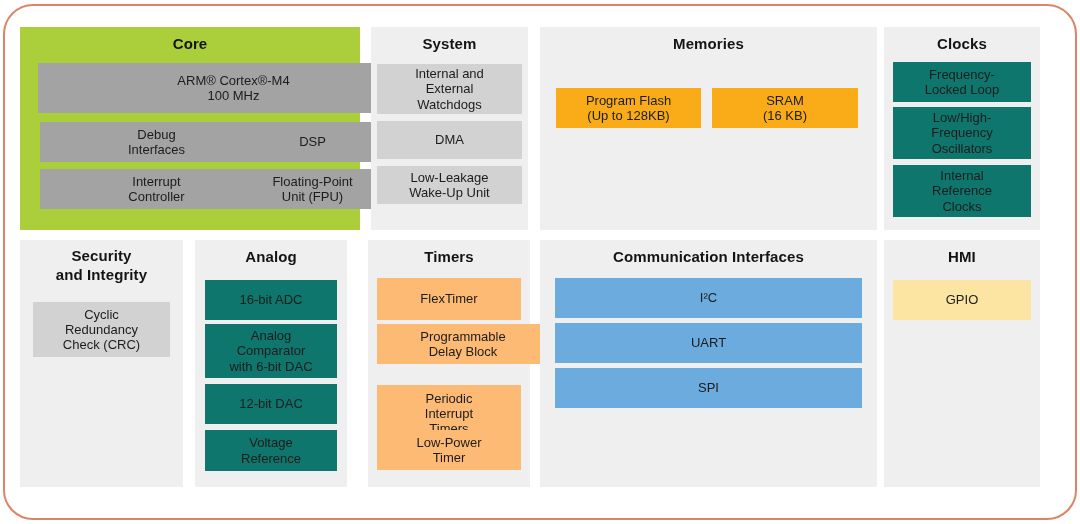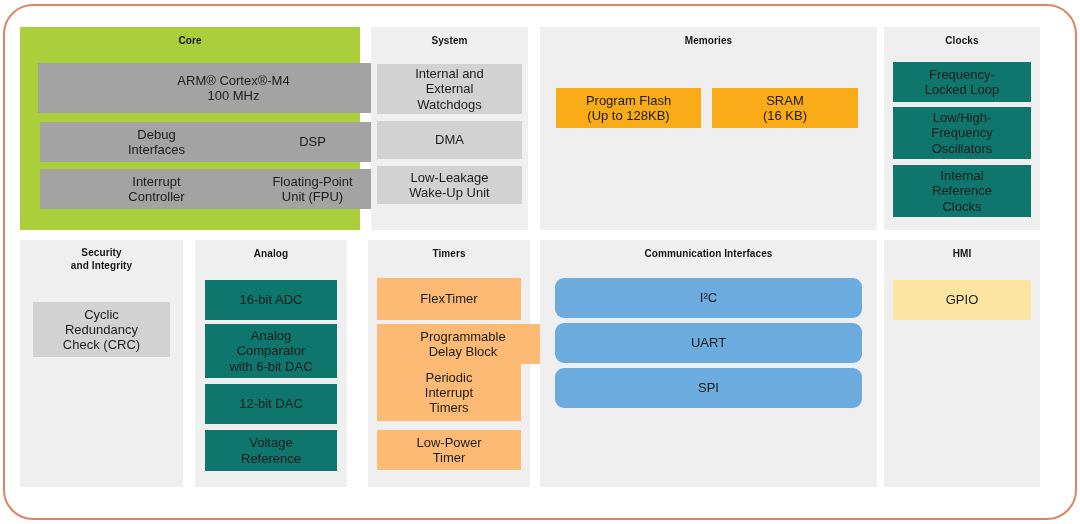--- a/index.html
+++ b/index.html
@@ -19,21 +19,21 @@
   }
   .panel{
     position:absolute;
     background:#efefef;
   }
   .panel.core-panel{background:#abce3b;}
   .ptitle{
     margin:0;
     padding-top:8px;
     text-align:center;
-    font-size:10px;
+    font-size:15px;
     font-weight:bold;
     color:#141414;
     line-height:1.25;
     white-space:pre-line;
     letter-spacing:0.1px;
   }
   .blk{
     position:absolute;
     display:flex;
     align-items:center;
@@ -42,21 +42,21 @@
     font-size:13px;
     line-height:1.18;
     color:#1c1c1c;
     white-space:pre-line;
   }
   .green{background:#a3a3a3;padding-left:44px;}
   .gray{background:#d2d2d2;}
   .orange{background:#f9ac18;margin-top:25px;}
   .lorange{background:#0f766e;}
   .pink{background:#fdba74;}
-  .blue{background:#6cabdd;border-radius:9px;}
+  .blue{background:#6cabdd;}
   .yellow{background:#fce5a2;}
 </style>
 </head>
 <body>
 
 <div class="stage">
   <div class="frame"></div>
 
   <section class="panel core-panel" style="left:20px;top:27px;width:340px;height:203px">
     <h2 class="ptitle">Core</h2>
@@ -118,21 +118,21 @@
     <div class="blk lorange" style="left:10px;top:144px;width:132px;height:40px">12-bit DAC</div>
     <div class="blk lorange" style="left:10px;top:190px;width:132px;height:41px">Voltage
 Reference</div>
   </section>
 
   <section class="panel" style="left:368px;top:240px;width:162px;height:247px">
     <h2 class="ptitle">Timers</h2>
     <div class="blk pink" style="left:9px;top:38px;width:144px;height:42px">FlexTimer</div>
     <div class="blk pink" style="left:9px;top:84px;width:172px;height:40px">Programmable
 Delay Block</div>
-    <div class="blk pink" style="left:9px;top:124px;width:144px;height:57px">Periodic
+    <div class="blk pink" style="left:9px;top:145px;width:144px;height:57px">Periodic
 Interrupt
 Timers</div>
     <div class="blk pink" style="left:9px;top:190px;width:144px;height:40px">Low-Power
 Timer</div>
   </section>
 
   <section class="panel" style="left:540px;top:240px;width:337px;height:247px">
     <h2 class="ptitle">Communication Interfaces</h2>
     <div class="blk blue" style="left:15px;top:38px;width:307px;height:40px">I²C</div>
     <div class="blk blue" style="left:15px;top:83px;width:307px;height:40px">UART</div>

